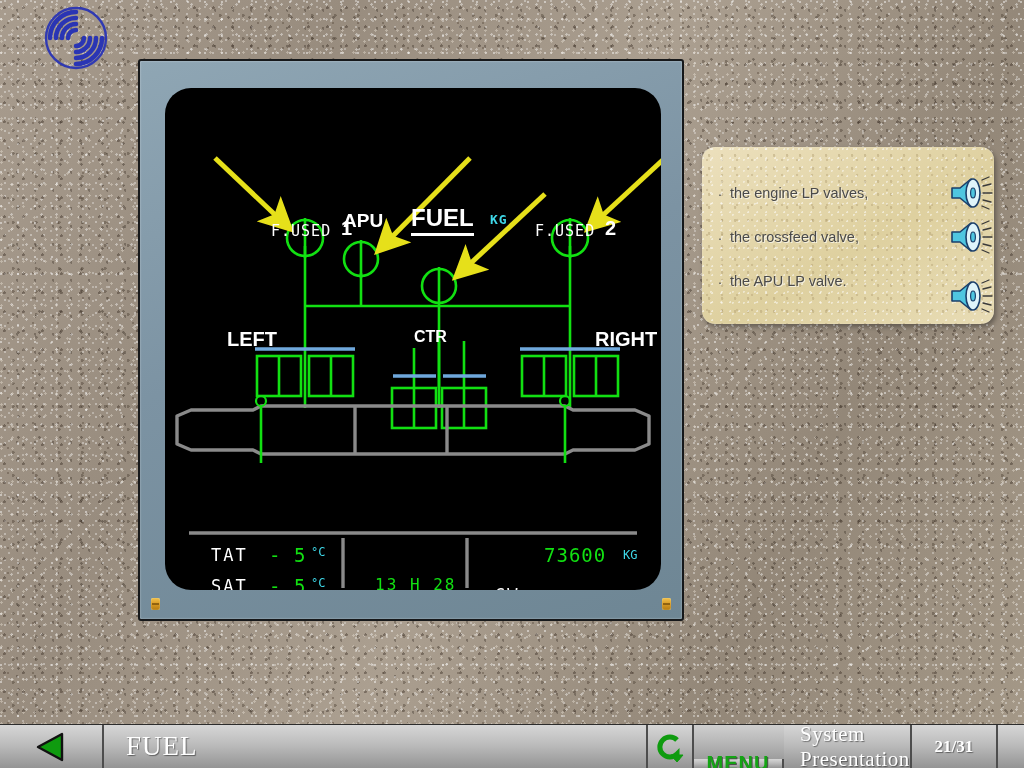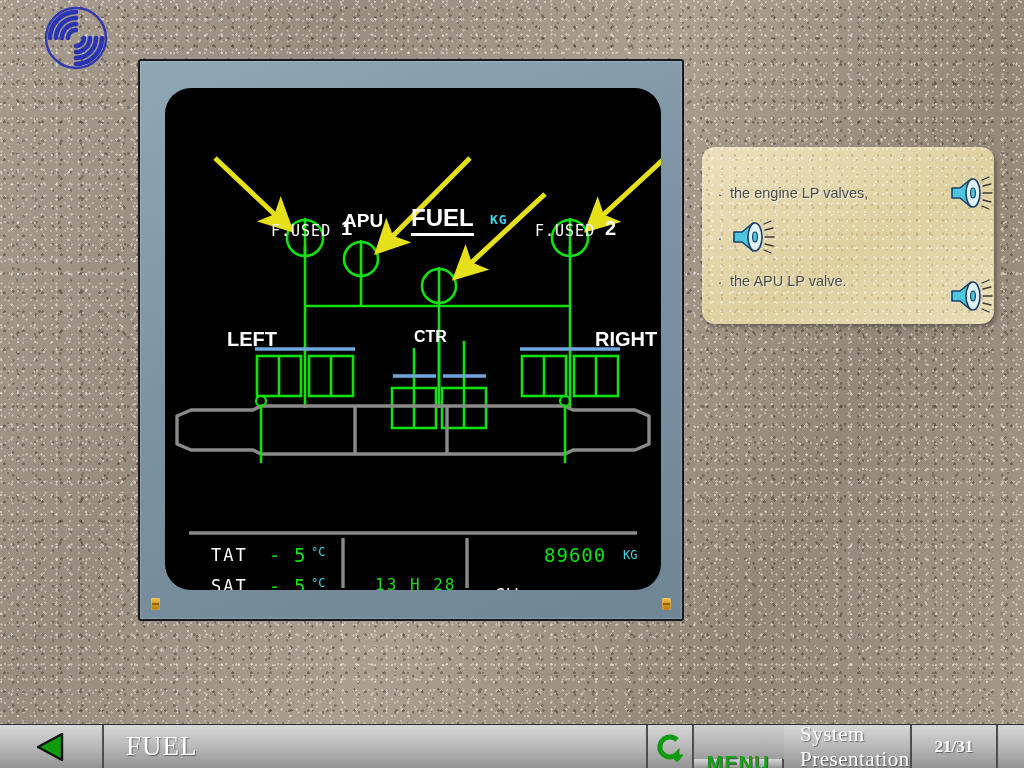--- a/index.html
+++ b/index.html
@@ -338,21 +338,21 @@
 
     <div id="info-strip">
       <div class="info-val" id="tat-lbl">TAT</div>
       <div class="info-val" id="tat-val">- 5</div>
       <div class="info-val" id="tat-u">°C</div>
       <div class="info-val" id="sat-lbl">SAT</div>
       <div class="info-val" id="sat-val">- 5</div>
       <div class="info-val" id="sat-u">°C</div>
       <div class="info-val" id="clock">13 H 28</div>
       <div class="info-val" id="gw-lbl">GW</div>
-      <div class="info-val" id="gw-val">89600</div>
+      <div class="info-val" id="gw-val">73600</div>
       <div class="info-val" id="gw-u">KG</div>
     </div>
 
   </div>
 </div>
 
 <div id="caption-panel">
 
   <div class="caption-row r0">
     <div class="bullet">·</div>
@@ -368,20 +368,21 @@
           <line x1="35" y1="17" x2="44" y2="17"></line>
           <line x1="35" y1="24" x2="43" y2="26"></line>
           <line x1="34" y1="30" x2="41" y2="33"></line>
         </g>
       </svg>
     </div>
   </div>
 
   <div class="caption-row r1">
     <div class="bullet">·</div>
+    <div class="caption-text">the crossfeed valve,</div>
     <div class="spk">
       <svg width="46" height="34" viewBox="0 0 46 34">
         <path d="M4 12 L12 12 L23 3 L23 31 L12 22 L4 22 Z" fill="#4fc6e0" stroke="#1b3f6b" stroke-width="1.6" stroke-linejoin="round"></path>
         <ellipse cx="25" cy="17" rx="7" ry="14" fill="#dff4fa" stroke="#1b3f6b" stroke-width="1.6"></ellipse>
         <ellipse cx="25" cy="17" rx="2.4" ry="5" fill="#4fc6e0" stroke="#1b3f6b" stroke-width="1.2"></ellipse>
         <g stroke="#3a3a3a" stroke-width="1.3" stroke-linecap="round">
           <line x1="34" y1="4" x2="41" y2="1"></line>
           <line x1="35" y1="10" x2="43" y2="8"></line>
           <line x1="35" y1="17" x2="44" y2="17"></line>
           <line x1="35" y1="24" x2="43" y2="26"></line>

